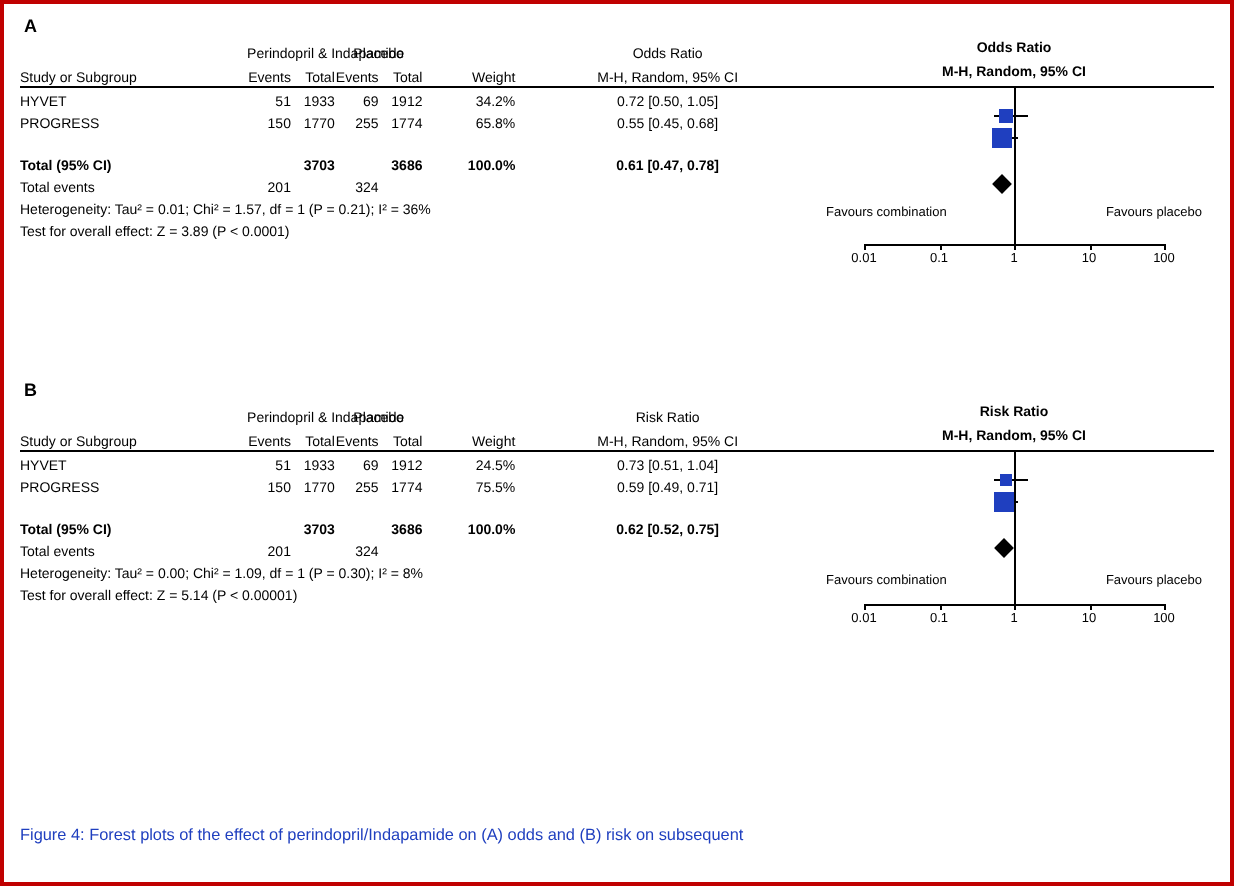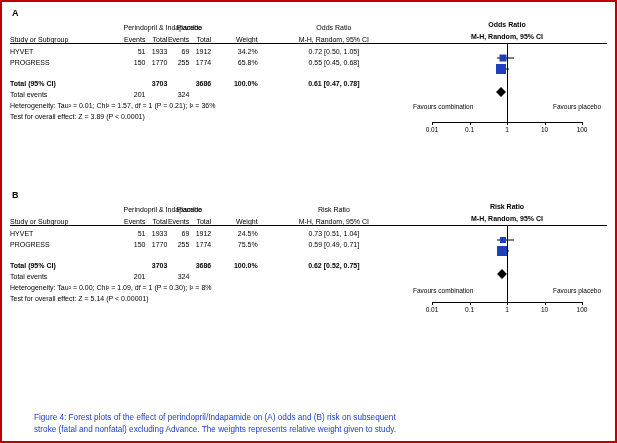--- a/index.html
+++ b/index.html
@@ -175,21 +175,21 @@
   }
   .caption {
     position: absolute;
     left: 8px;
     right: 8px;
     bottom: 5px;
     color: #1f3fbf;
     font-size: 8.2px;
     line-height: 12px;
   }
-  .caption span { color: #1f3fbf; margin-left: 24px; }
+  .caption span { color: #1f3fbf; }
 </style>
 </head>
 <body>
 
 <div class="page">
 
   <div class="panel" id="panel-a">
     <div class="panel-letter">A</div>
     <div class="panel-body">
       <table class="forest">
@@ -383,16 +383,16 @@
         <div class="favours" style="bottom:10px;">
           <span>Favours combination</span>
           <span>Favours placebo</span>
         </div>
       </div>
     </div>
   </div>
 
   <div class="caption">
     <span>Figure 4: Forest plots of the effect of perindopril/Indapamide on (A) odds  and (B) risk on subsequent</span><br>
-    <span>stroke (fatal and nonfatal) excluding Advance. The weights represents relative weight given to study.</span><br>
+    <br>
   </div>
 
 </div>
 
 </body></html>

